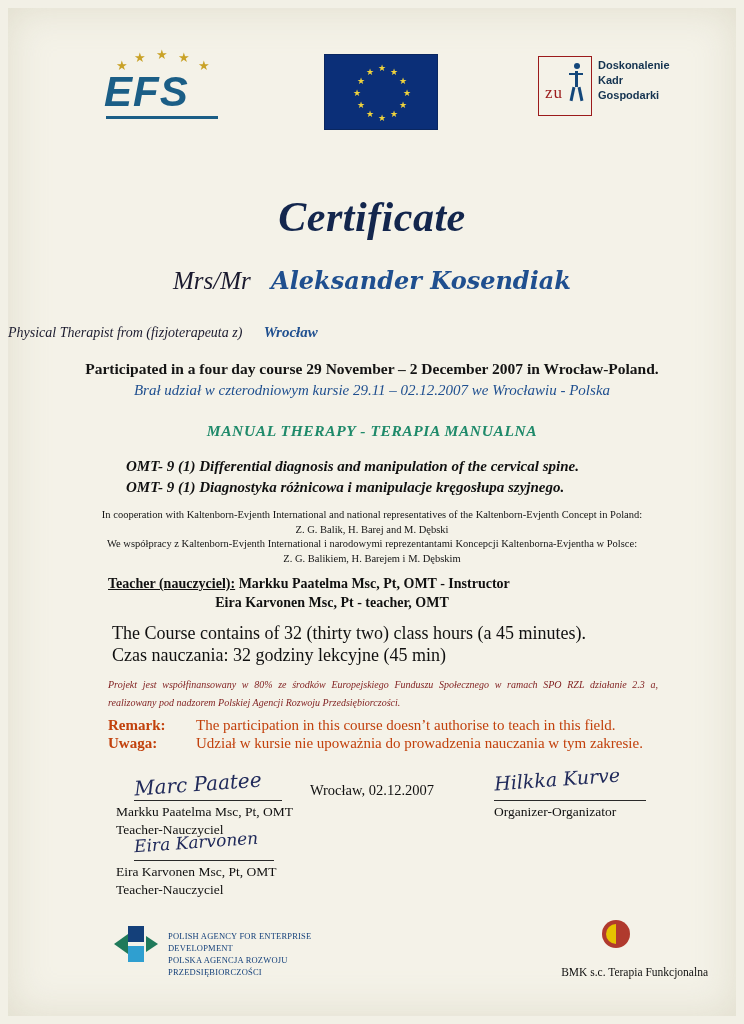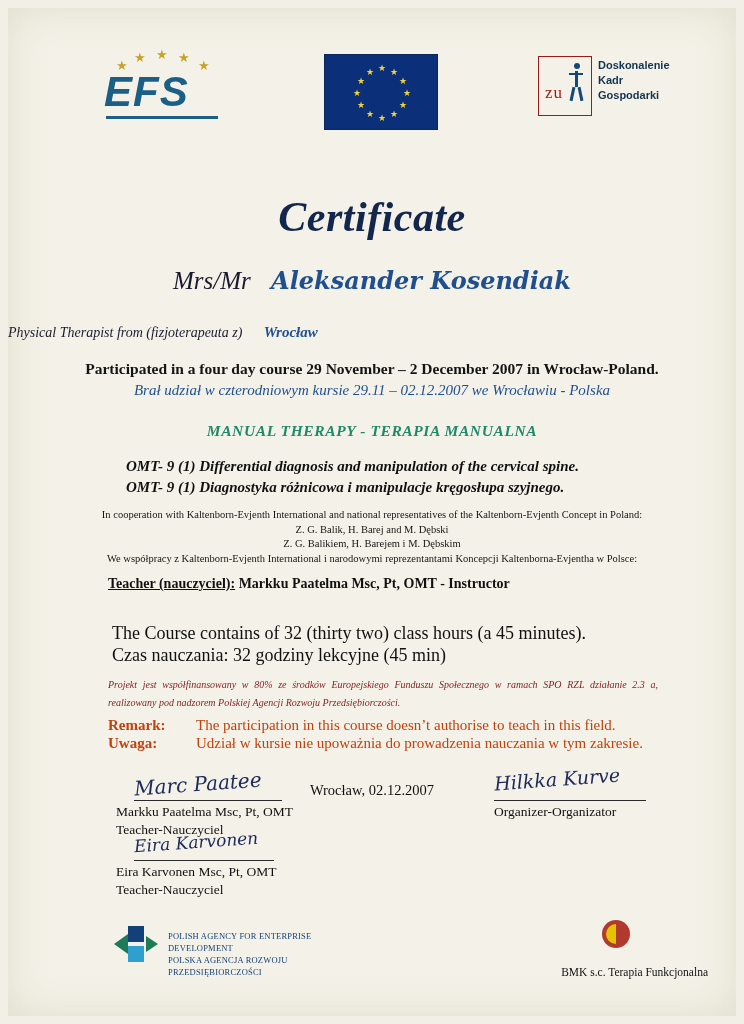--- a/index.html
+++ b/index.html
@@ -461,29 +461,30 @@
     <div class="course-title">MANUAL THERAPY - TERAPIA MANUALNA</div>
 
     <div class="omt">
       <div>OMT- 9 (1) Differential diagnosis and manipulation of the cervical  spine.</div>
       <div>OMT- 9 (1) Diagnostyka różnicowa i manipulacje kręgosłupa szyjnego.</div>
     </div>
 
     <div class="coop">
       <div>In cooperation with Kaltenborn-Evjenth International and national representatives of the Kaltenborn-Evjenth Concept in Poland:</div>
       <div>Z. G. Balik, H. Barej and M. Dębski</div>
+      <div>We współpracy z Kaltenborn-Evjenth International i narodowymi reprezentantami Koncepcji Kaltenborna-Evjentha w Polsce:</div>
       <div>Z. G. Balikiem, H. Barejem i M. Dębskim</div>
-      <div>We współpracy z Kaltenborn-Evjenth International i narodowymi reprezentantami Koncepcji Kaltenborna-Evjentha w Polsce:</div>
     </div>
 
     <div class="teacher">
       <div>
         <span class="u">Teacher (nauczyciel):</span>
         <span>Markku Paatelma Msc, Pt, OMT - Instructor</span>
       </div>
+      <span class="row2">Eira Karvonen Msc, Pt - teacher, OMT</span>
     </div>
 
     <div class="hours">
       <div>The Course contains of 32 (thirty two) class hours (a 45 minutes).</div>
       <div>Czas nauczania:  32 godziny lekcyjne  (45 min)</div>
     </div>
 
     <div class="project">Projekt  jest współfinansowany w 80%  ze środków Europejskiego Funduszu Społecznego w ramach SPO RZL działanie 2.3 a, realizowany pod nadzorem Polskiej Agencji Rozwoju Przedsiębiorczości.</div>
 
     <div class="remark">

